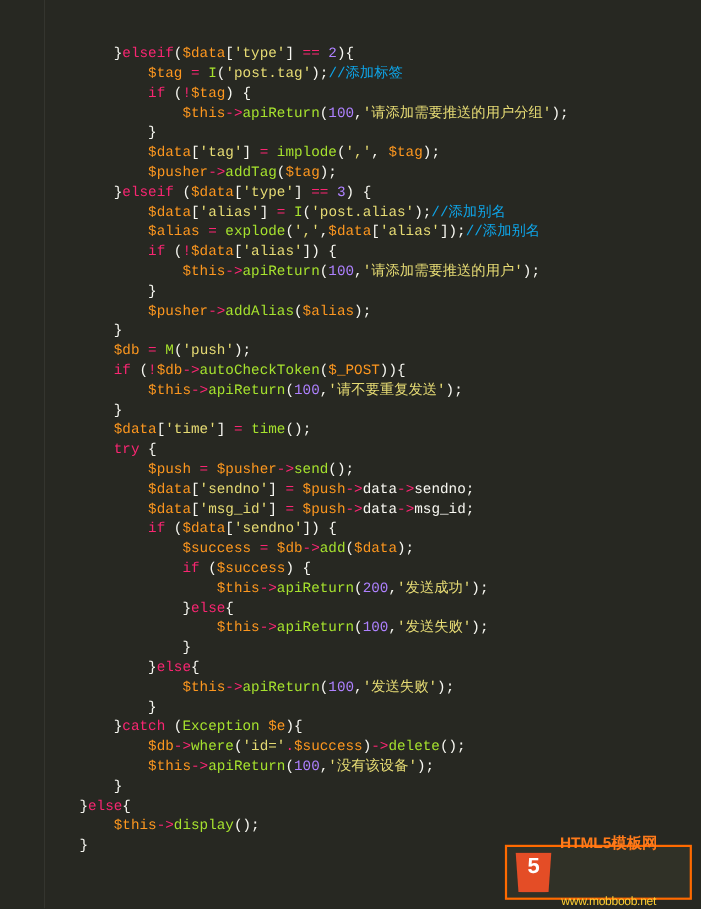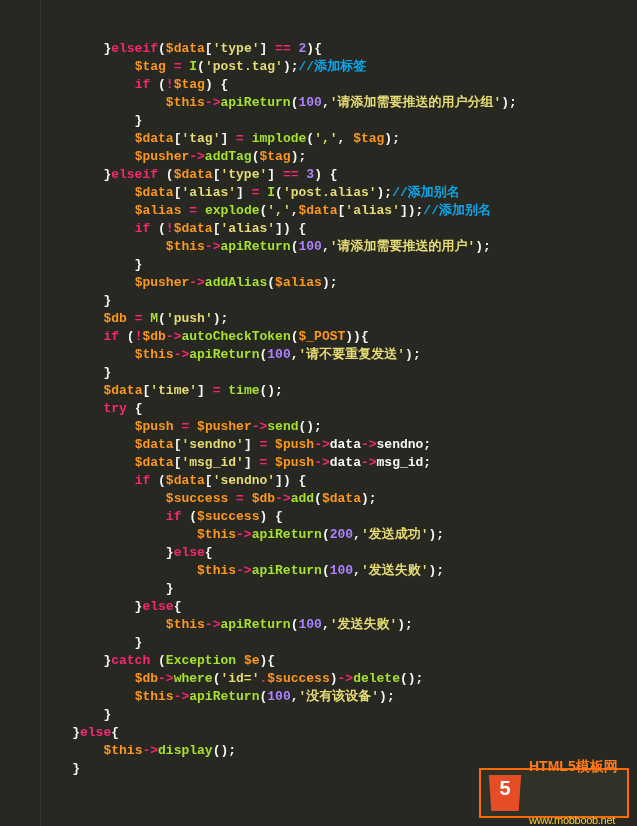--- a/index.html
+++ b/index.html
@@ -1,28 +1,28 @@
 <!DOCTYPE html>
 <html><head>
 <meta charset="utf-8">
 <style>
   html,body{margin:0;padding:0;background:#272822;color:#f8f8f2;font-family:Consolas,'Courier New',monospace;font-size:13px;line-height:18px;}
   .editor{display:flex;width:637px;height:826px;overflow:hidden;}
   .gutter{width:40px;flex-shrink:0;background:#272822;border-right:1px solid #34352f;}
   .code{flex:1;padding:4px 0 0 0;white-space:pre;position:relative;}
-  .line{display:block;min-height:18px;font-weight:bold;}
+  .line{display:block;min-height:18px;}
   .kw{color:#f92672;}
   .fn{color:#a6e22e;}
   .str{color:#e6db74;}
   .num{color:#ae81ff;}
   .var{color:#fd971f;}
   .pln{color:#f8f8f2;}
   .com{color:#0ea5e9;}
   .op{color:#f92672;}
-  .badge{position:absolute;right:8px;bottom:8px;width:150px;height:50px;border:2px solid #ff6a00;background:rgba(50,50,40,0.9);display:flex;align-items:center;padding:0 6px;box-sizing:border-box;}
+  .badge{position:absolute;right:8px;bottom:8px;width:170px;height:50px;border:2px solid #ff6a00;background:rgba(50,50,40,0.9);display:flex;align-items:center;padding:0 6px;box-sizing:border-box;text-align:center;}
   .badge-logo{width:36px;height:36px;background:#e44d26;position:relative;clip-path:polygon(5% 0,95% 0,88% 100%,50% 110%,12% 100%);}
   .badge-logo::after{content:"5";position:absolute;left:0;right:0;top:4px;text-align:center;color:#fff;font-weight:bold;font-size:20px;font-family:Arial,sans-serif;}
   .badge-txt{margin-left:6px;}
   .badge-t1{color:#ff7a1a;font-weight:bold;font-size:14px;font-family:Arial,sans-serif;}
   .badge-t2{color:#ffcf33;font-size:11px;font-family:Arial,sans-serif;letter-spacing:-0.3px;}
 </style>
 </head>
 <body>
 
 <div class="editor">

